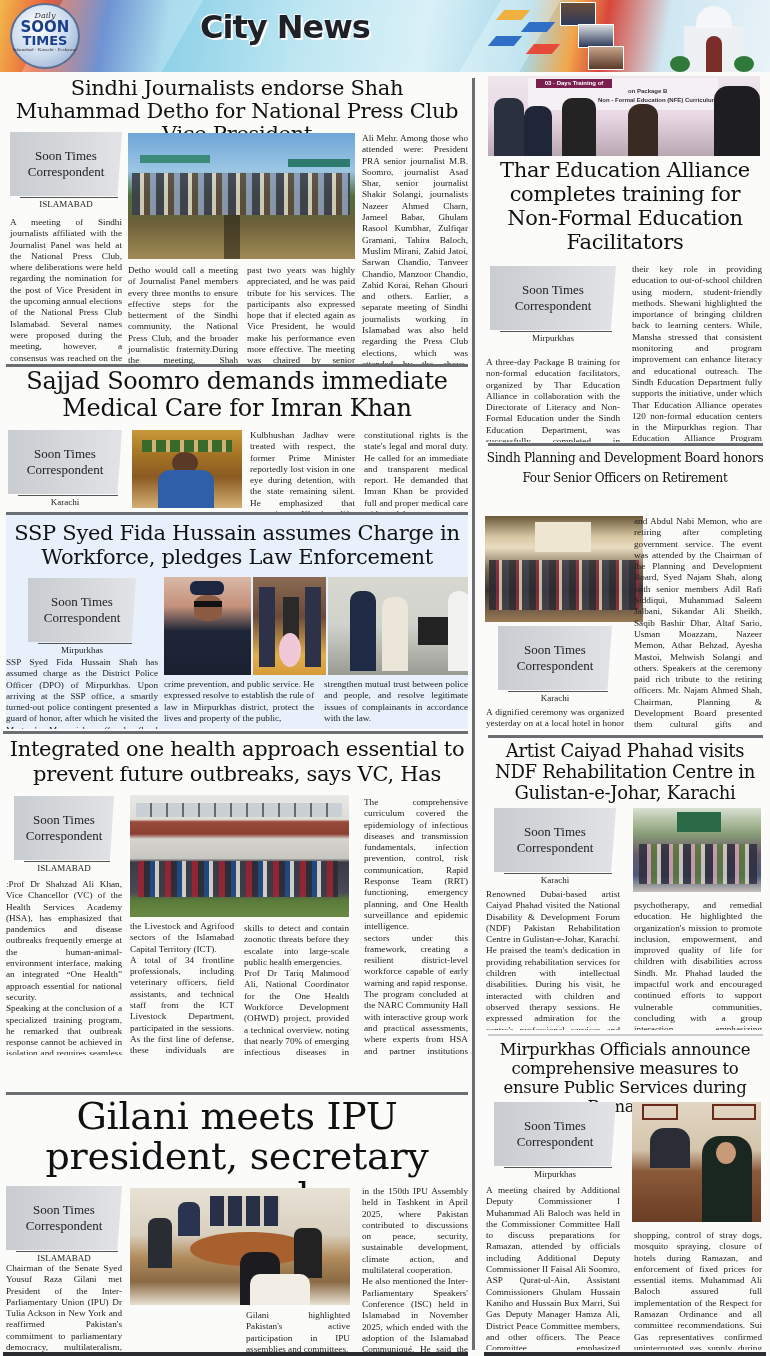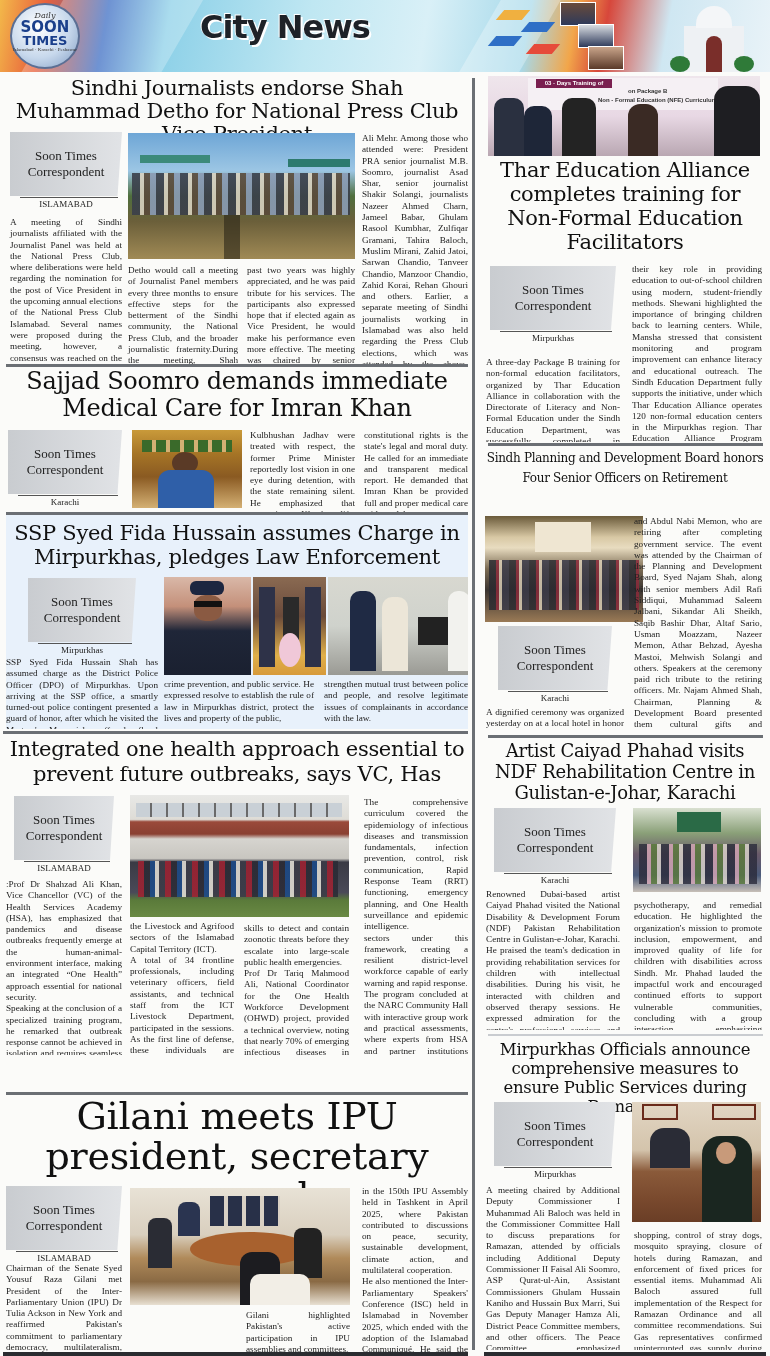--- a/index.html
+++ b/index.html
@@ -120,21 +120,21 @@
   <div class="col" style="left:244px;top:64px;width:105px;">
     <div class="body-text">Kulbhushan Jadhav were treated with respect, the former Prime Minister reportedly lost vision in one eye during detention, with the state remaining silent. He emphasized that protecting Khan's life, health, dignity, and</div>
   </div>
   <div class="col" style="left:358px;top:64px;width:104px;">
     <div class="body-text">constitutional rights is the state's legal and moral duty. He called for an immediate and transparent medical report. He demanded that Imran Khan be provided full and proper medical care without delay.</div>
   </div>
 </div>
 <div class="hrule" style="left:6px;top:512px;width:462px;"></div>
 
 <div class="article" style="left:6px;top:515px;width:462px;height:214px;background:#e8f1fb;">
-  <div class="headline" style="font-size:21px;line-height:24px;margin-top:6px;">SSP Syed Fida Hussain assumes Charge in Mirpurkhas, pledges Law Enforcement</div>
+  <div class="headline" style="font-size:21px;line-height:24px;margin-top:6px;">SSP Syed Fida Hussain assumes Charge in Workforce, pledges Law Enforcement</div>
   <div class="col" style="left:0px;top:63px;width:152px;">
     <div class="byline-box" style="padding:0 22px;">
       <span class="byline">Soon Times Correspondent</span>
       <div class="byline-rule"></div>
       <div class="dateline">Mirpurkhas</div>
     </div>
     <div class="body-text" style="margin-top:2px;">SSP Syed Fida Hussain Shah has assumed charge as the District Police Officer (DPO) of Mirpurkhas. Upon arriving at the SSP office, a smartly turned-out police contingent presented a guard of honor, after which he visited the Martyrs' Memorial, offered floral tributes, and prayed for the elevation in ranks of the martyrs. During a tour of the SSP office, he reviewed the performance of all branches, issued directives on security,</div>
   </div>
   <div class="photo" style="left:158px;top:62px;width:87px;height:98px;background:linear-gradient(180deg,#d9b8a8 0%,#c4907a 30%,#1f2638 55%,#1a2030 100%);">
     <div style="position:absolute;left:26px;top:4px;width:34px;height:14px;border-radius:6px;background:#1d2640;"></div>

